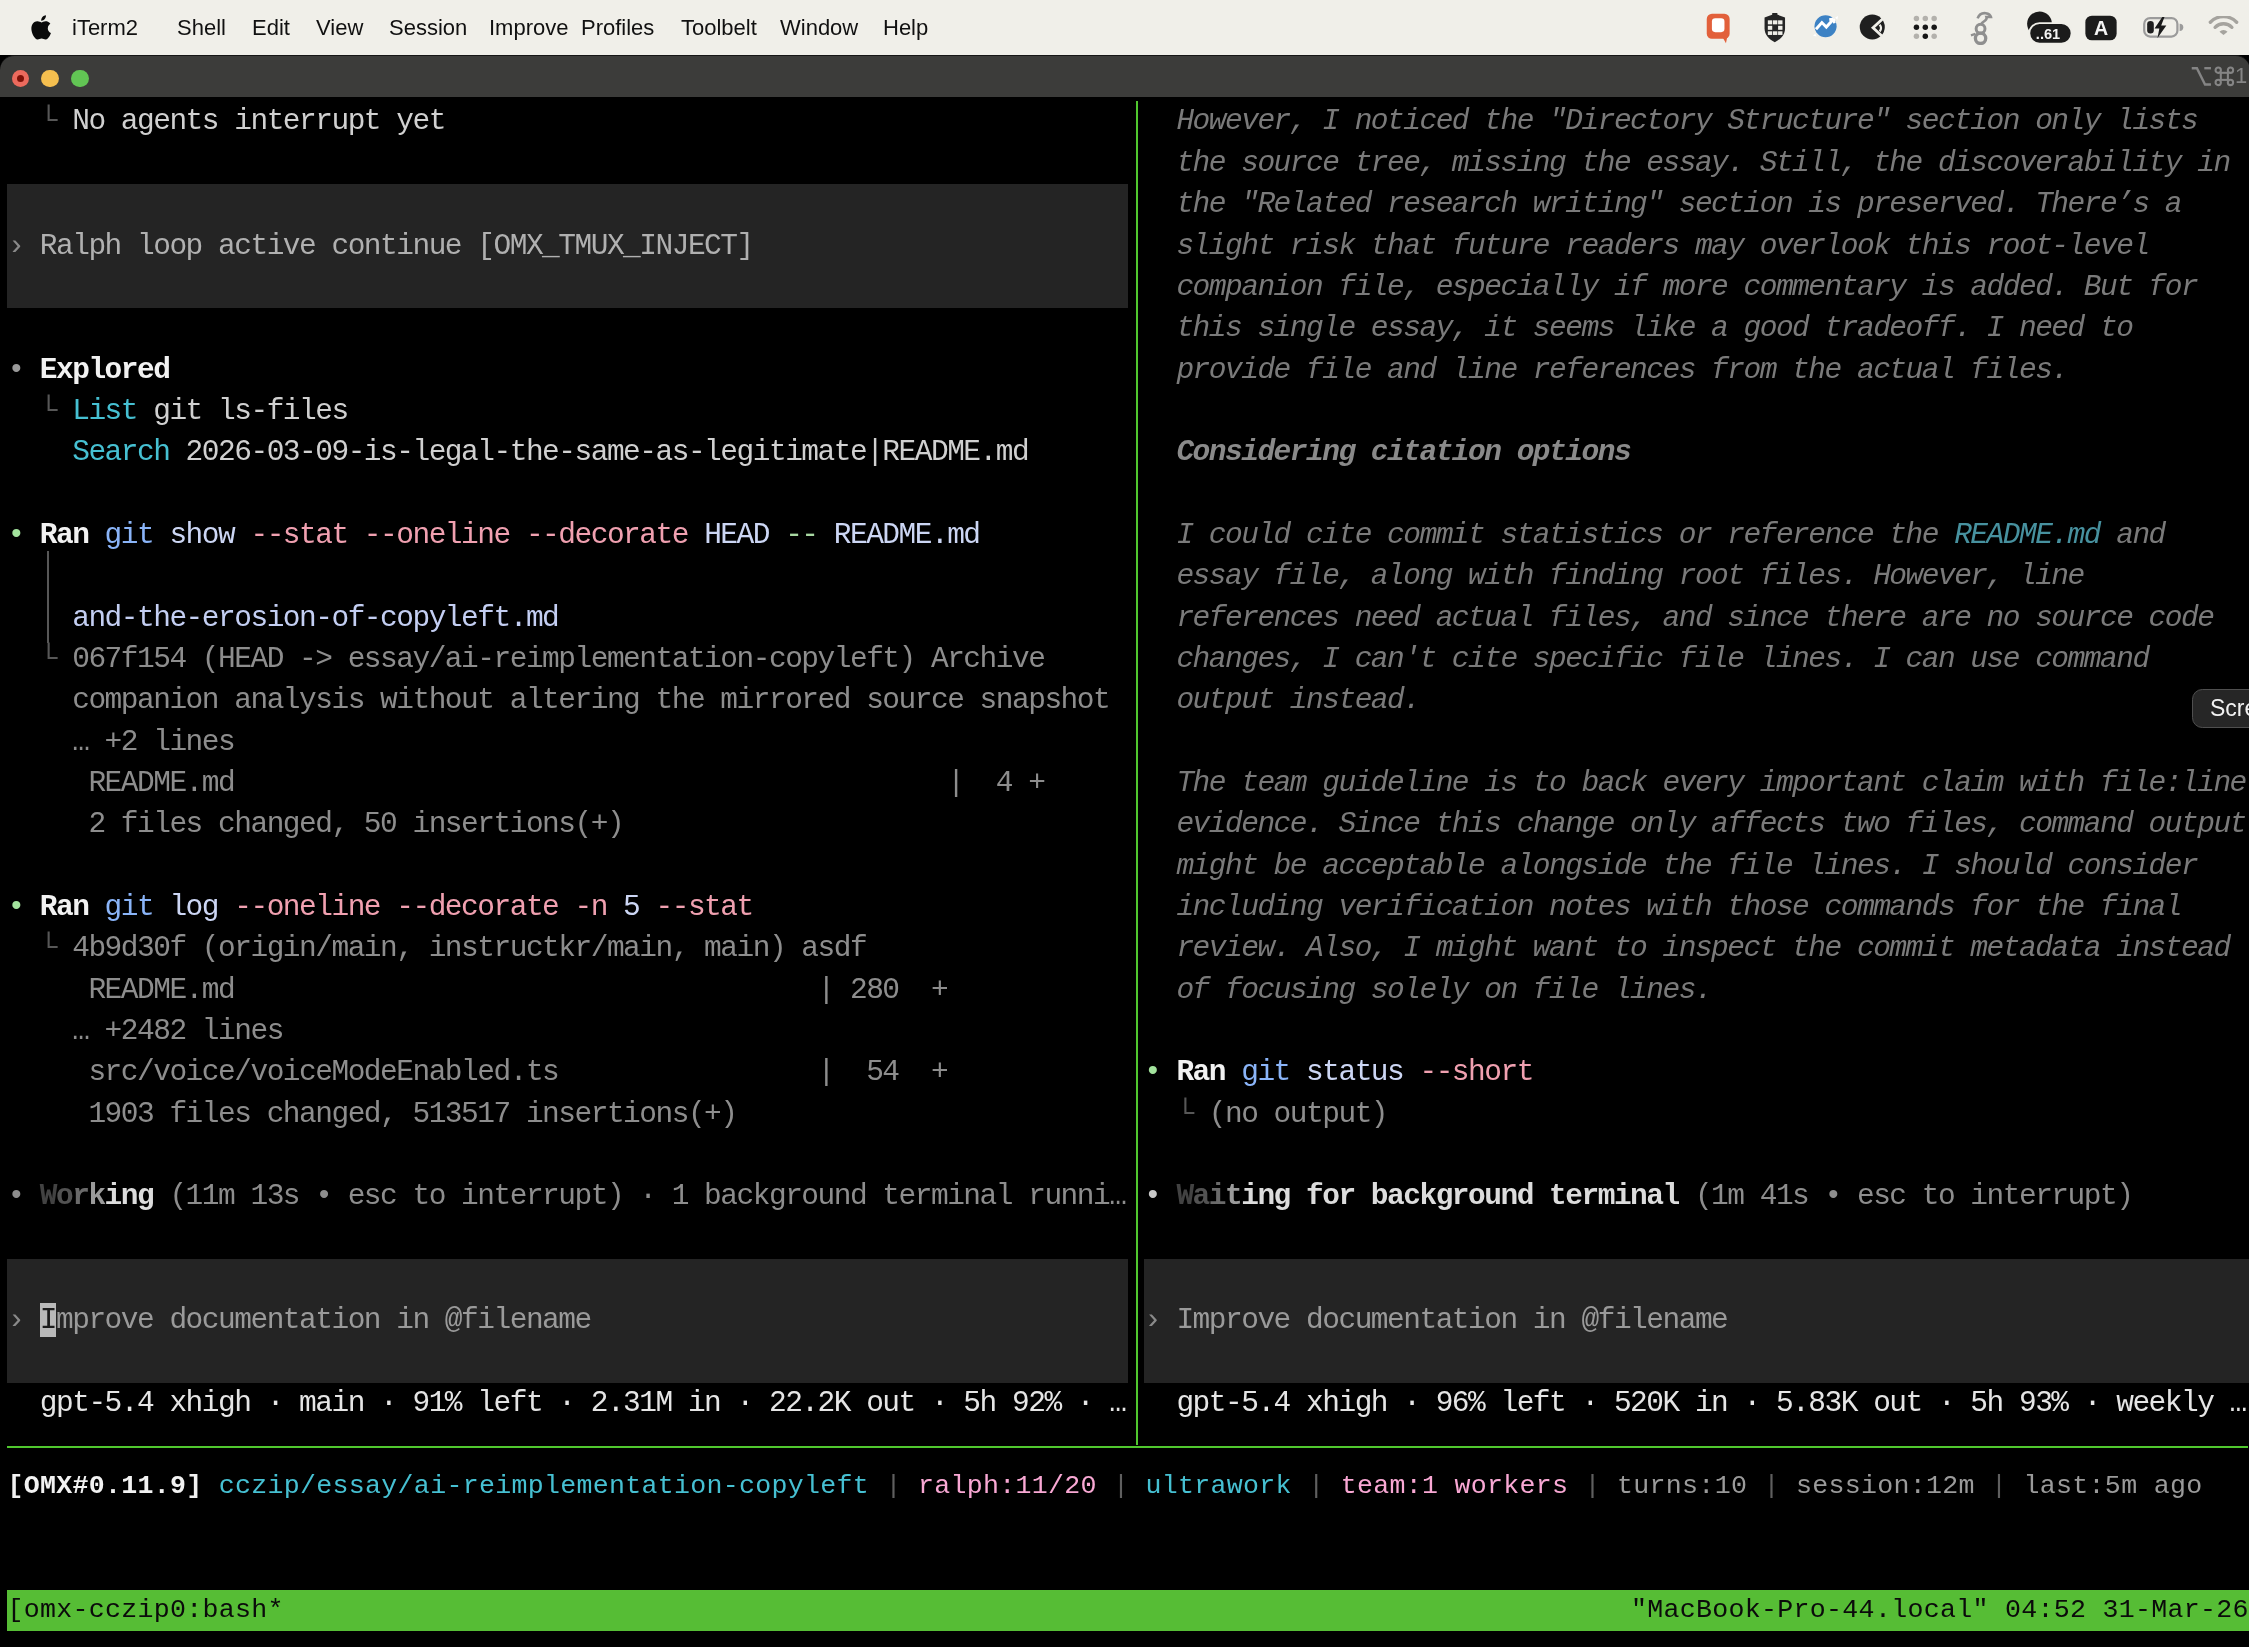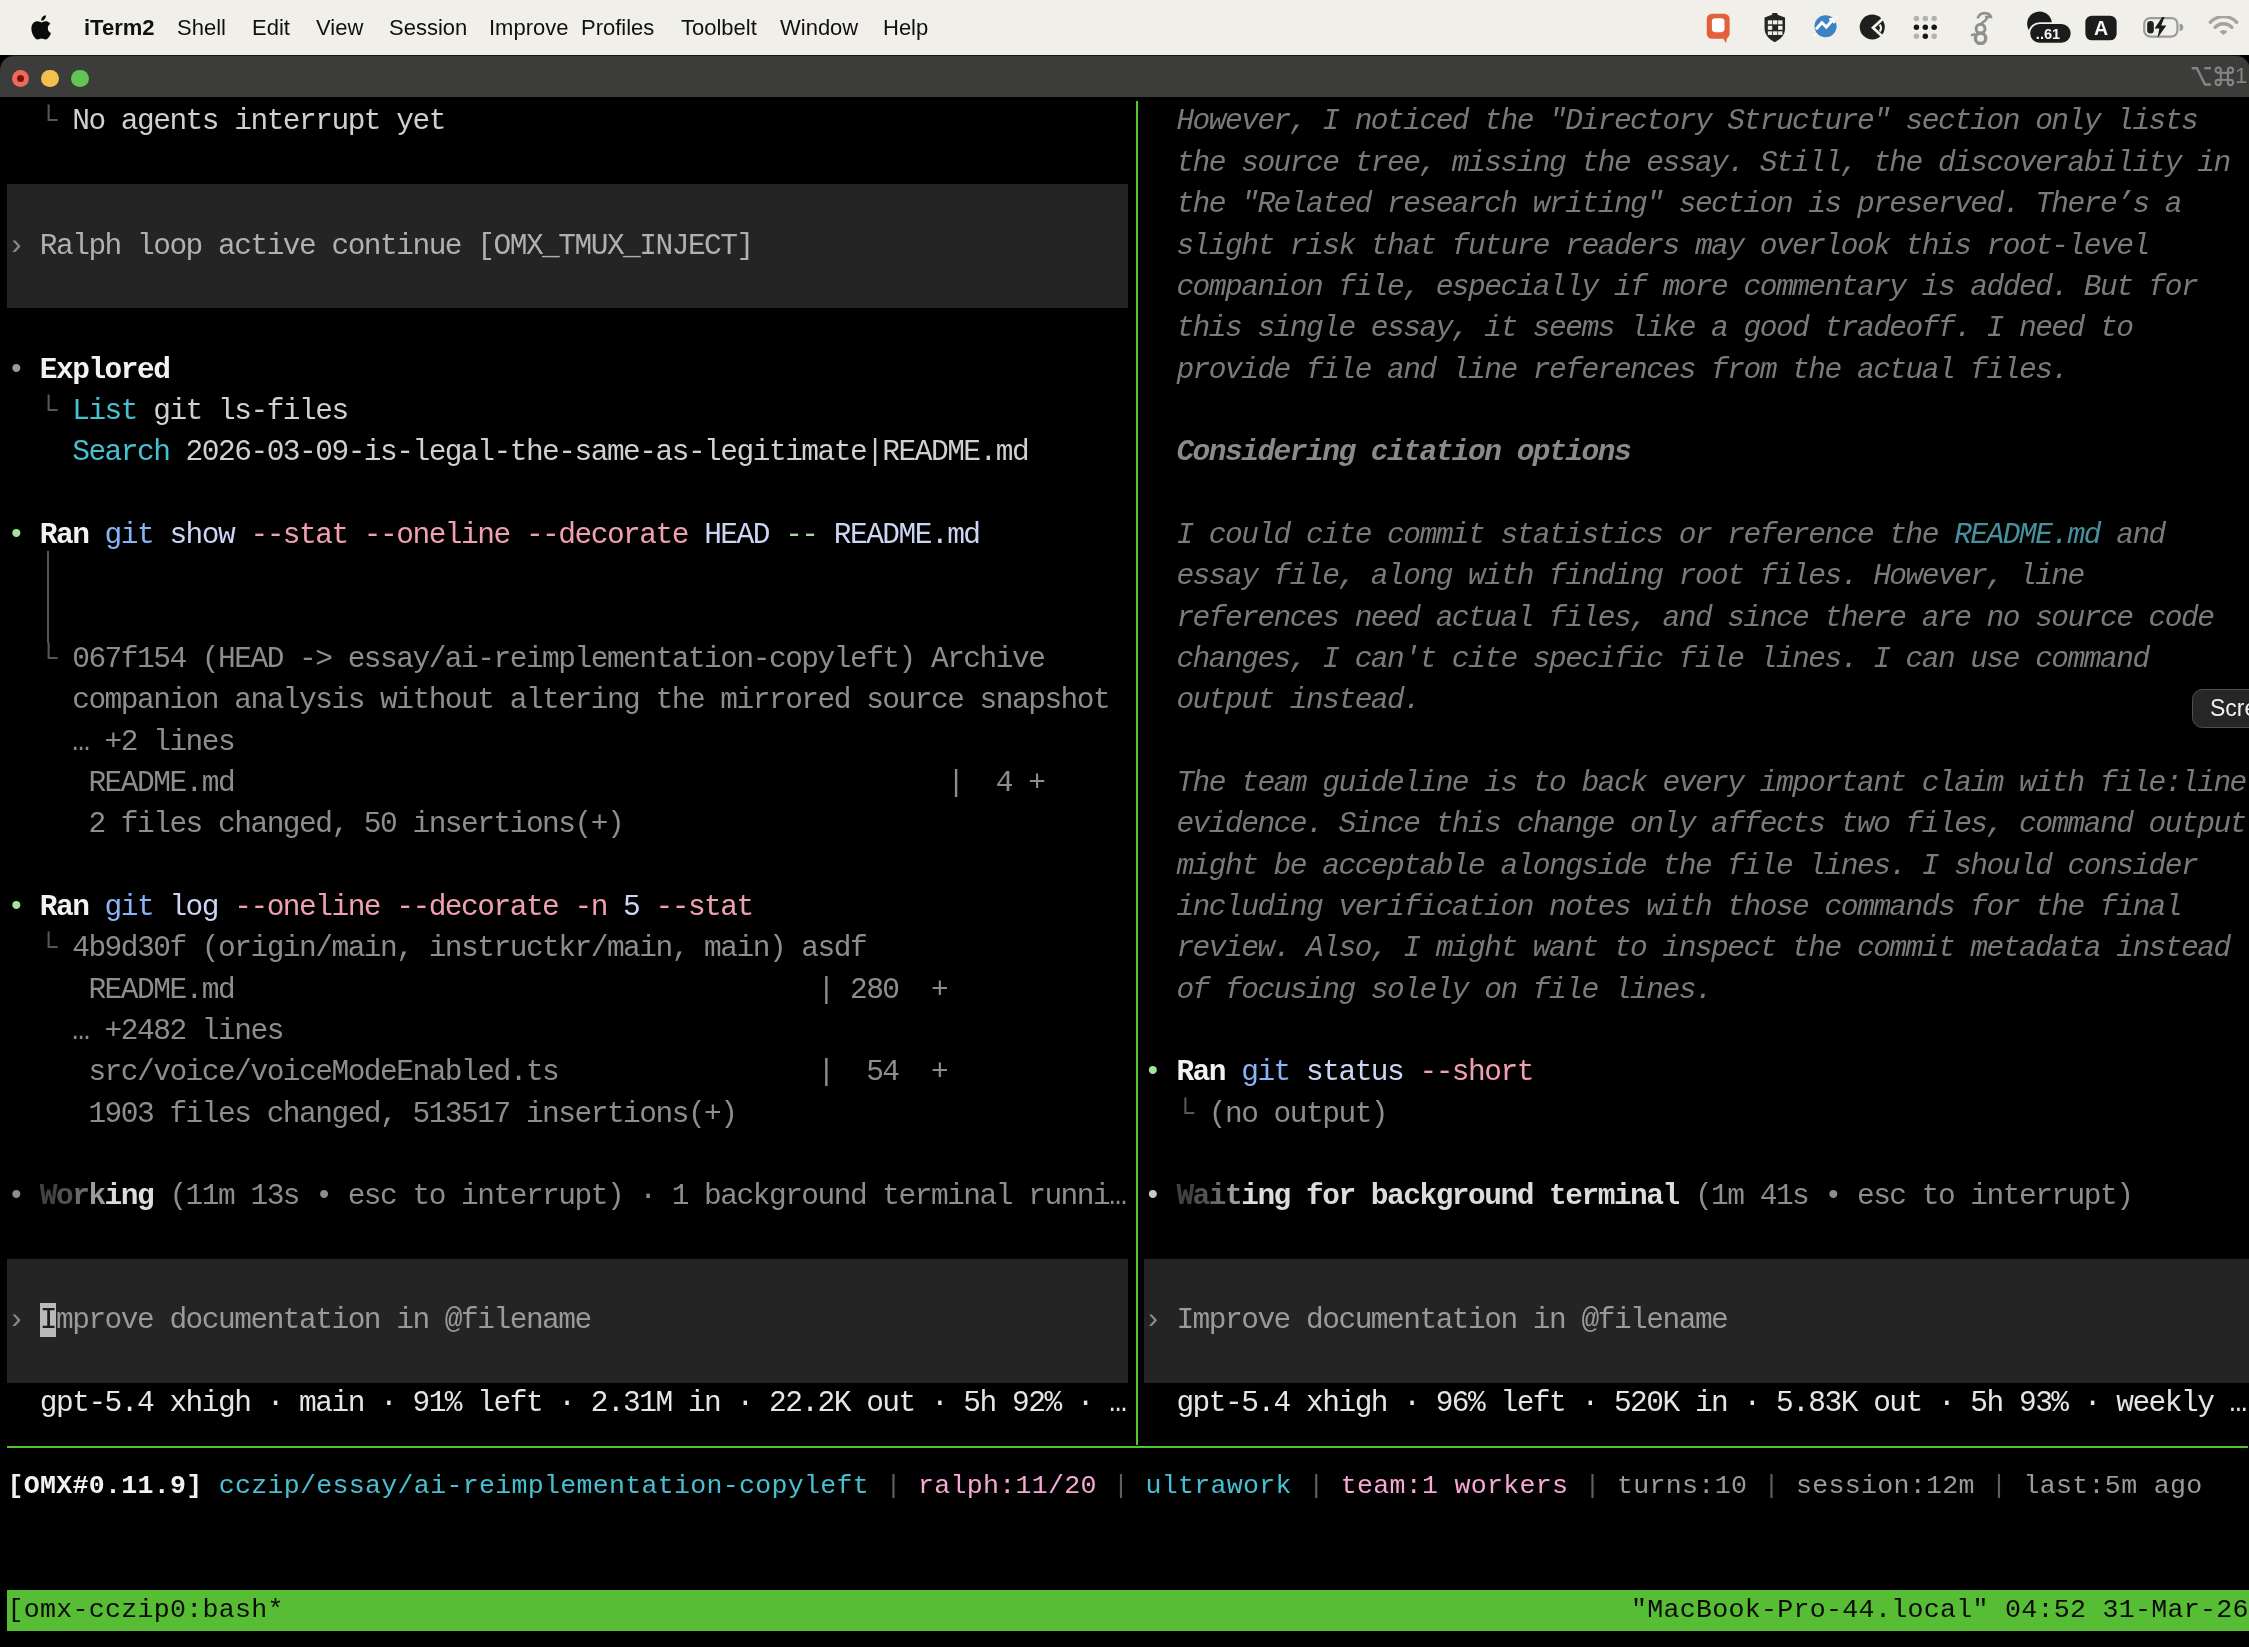--- a/index.html
+++ b/index.html
@@ -21,21 +21,21 @@
 .tl{position:absolute;top:13.7px;width:17.7px;height:17.7px;border-radius:50%}
 .box{position:absolute;background:#242424}
 .omx{position:absolute;white-space:pre;font:26.6px/41px "Liberation Mono",monospace;letter-spacing:0.3px;height:41px}
 .tmuxbar{position:absolute;left:7.4px;top:1590px;width:2243px;height:41px;background:#56bd35}
 .tmuxtext{position:absolute;white-space:pre;font:26.6px/41px "Liberation Mono",monospace;letter-spacing:0.3px;color:#0b0b0b}
 </style></head><body>
 <div class="menubar">
 <svg style="position:absolute;left:29.5px;top:14px" width="22" height="27" viewBox="0 0 30 37">
       <path fill="#0a0a0a" d="M24.3 19.6c0-4.2 3.4-6.2 3.6-6.3-2-2.9-5-3.3-6.1-3.3-2.6-.3-5 1.5-6.3 1.5-1.3 0-3.3-1.5-5.5-1.4-2.8 0-5.4 1.6-6.8 4.1-2.9 5-.7 12.5 2 16.6 1.4 2 3 4.2 5.2 4.1 2.1-.1 2.9-1.3 5.4-1.3 2.5 0 3.2 1.3 5.5 1.3 2.3 0 3.7-2 5.1-4 1.6-2.3 2.2-4.6 2.3-4.7-.1-.1-4.4-1.7-4.4-6.6zM20.1 6.9c1.1-1.4 1.9-3.3 1.7-5.2-1.6.1-3.6 1.1-4.8 2.5-1 1.2-2 3.2-1.7 5 1.8.1 3.6-.9 4.8-2.3z"></path>
     </svg>
-<span class="mi" style="left:84px;font-weight:bold">iTerm2</span>
+<span class="mi" style="left:72px;font-weight:normal">iTerm2</span>
 <span class="mi" style="left:177px">Shell</span>
 <span class="mi" style="left:252px">Edit</span>
 <span class="mi" style="left:316px">View</span>
 <span class="mi" style="left:389px">Session</span>
 <span class="mi" style="left:489px">Improve</span>
 <span class="mi" style="left:581px">Profiles</span>
 <span class="mi" style="left:681px">Toolbelt</span>
 <span class="mi" style="left:780px">Window</span>
 <span class="mi" style="left:883px">Help</span>
 
@@ -145,21 +145,21 @@
 <div style="position:absolute;left:7.4px;top:1446px;width:2241px;height:2.2px;background:#50c72e"></div>
 <div style="position:absolute;left:47px;top:551px;width:2.2px;height:92px;background:#575757"></div>
 <div style="position:absolute;left:40px;top:1303px;width:16px;height:34px;background:#b9b9b9"></div>
 <div class="row " style="left:7.4px;top:101px"><span class="dg">  └</span><span class="t"> No agents interrupt yet</span></div>
 <div class="row " style="left:7.4px;top:226px"><span class="pr">›</span><span class="bx"> Ralph loop active continue [OMX_TMUX_INJECT]</span></div>
 <div class="row " style="left:7.4px;top:350px"><span class="gb">•</span> <span class="w">Explored</span></div>
 <div class="row " style="left:7.4px;top:391px"><span class="dg">  └</span> <span class="cy">List</span><span class="t"> git ls-files</span></div>
 <div class="row " style="left:7.4px;top:432px">    <span class="cy">Search</span><span class="t"> 2026-03-09-is-legal-the-same-as-legitimate|README.md</span></div>
 <div class="row " style="left:7.4px;top:515px"><span class="gn">•</span> <span class="w">Ran</span> <span class="bl">git</span> <span class="lv">show</span> <span class="pk">--stat --oneline --decorate</span> <span class="lv">HEAD</span> <span class="mint">--</span> <span class="lv">README.md</span></div>
 <div class="row " style="left:7.4px;top:556px"><span class="dg">   </span> </div>
-<div class="row " style="left:7.4px;top:598px"><span class="dg">   </span> </div>
+<div class="row " style="left:7.4px;top:598px"><span class="dg">   </span> <span class="lav">and-the-erosion-of-copyleft.md</span></div>
 <div class="row " style="left:7.4px;top:639px"><span class="dg">  └</span> <span class="gr">067f154 (HEAD -&gt; essay/ai-reimplementation-copyleft) Archive</span></div>
 <div class="row " style="left:7.4px;top:680px"><span class="gr">    companion analysis without altering the mirrored source snapshot</span></div>
 <div class="row " style="left:7.4px;top:722px"><span class="gr">    … +2 lines</span></div>
 <div class="row " style="left:7.4px;top:763px"><span class="gr">     README.md                                            |  4 +</span></div>
 <div class="row " style="left:7.4px;top:804px"><span class="gr">     2 files changed, 50 insertions(+)</span></div>
 <div class="row " style="left:7.4px;top:887px"><span class="gn">•</span> <span class="w">Ran</span> <span class="bl">git</span> <span class="lv">log</span> <span class="pk">--oneline --decorate</span> <span class="pk">-n</span> <span class="lv">5</span> <span class="pk">--stat</span></div>
 <div class="row " style="left:7.4px;top:928px"><span class="dg">  └</span> <span class="gr">4b9d30f (origin/main, instructkr/main, main) asdf</span></div>
 <div class="row " style="left:7.4px;top:970px"><span class="gr">     README.md                                    | 280  +</span></div>
 <div class="row " style="left:7.4px;top:1011px"><span class="gr">    … +2482 lines</span></div>
 <div class="row " style="left:7.4px;top:1052px"><span class="gr">     src/voice/voiceModeEnabled.ts                |  54  +</span></div>

